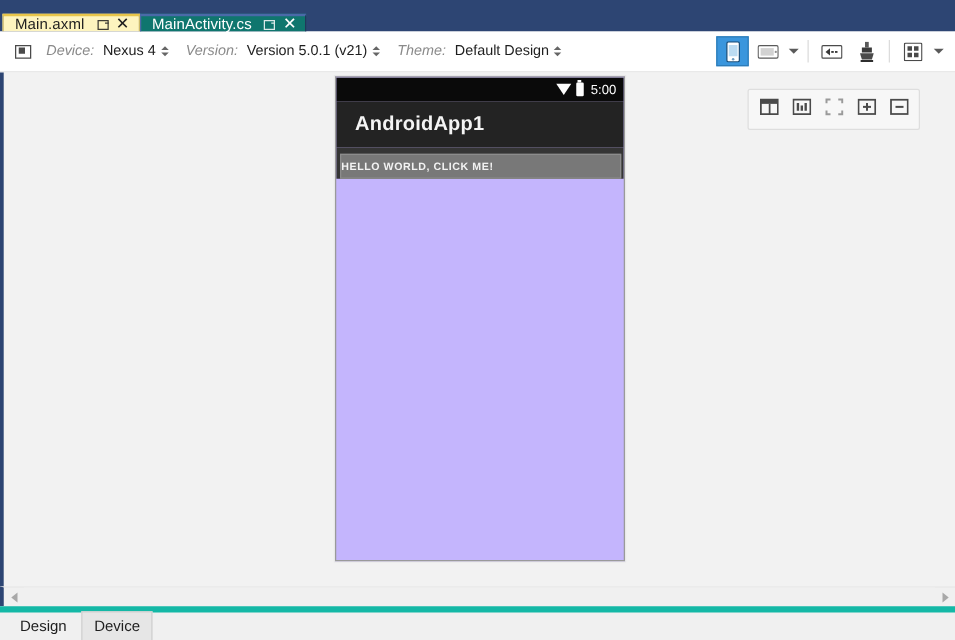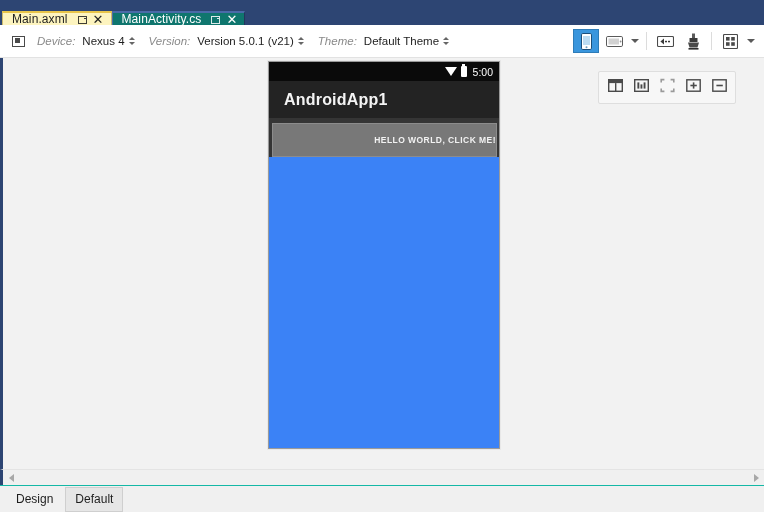--- a/index.html
+++ b/index.html
@@ -178,21 +178,21 @@
     background: #f2f2f2;
   }
 
   
   .phone {
     position: absolute;
     left: 265px;
     top: 3px;
     width: 232px;
     height: 388px;
-    background: #3b82f6;
+    background: #c4b5fd;
     border: 1px solid #9a9a9a;
     box-shadow: 0 0 0 1px rgba(0,0,0,0.04);
     overflow: hidden;
   }
   .statusbar {
     height: 19px;
     background: #0a0a0a;
     display: flex;
     align-items: center;
     justify-content: flex-end;
@@ -239,26 +239,26 @@
     letter-spacing: .2px;
   }
   .content-area {
     flex: 1;
     background: #353535;
     padding: 4px 3px 0 3px;
   }
   .hello-btn {
     margin: 1px auto 0 auto;
     width: 225px;
-    height: 34px;
+    height: 20px;
     background: #787878;
     border: 1px solid #8c8c8c;
     display: flex;
     align-items: center;
-    justify-content: flex-end;
+    justify-content: flex-start;
     cursor: pointer;
   }
   .hello-btn span {
     color: #f2f2f2;
     font-size: 8.5px;
     letter-spacing: .45px;
     font-weight: bold;
   }
 
   
@@ -313,21 +313,21 @@
 
   
   .viewtabs {
     height: 27px;
     background: #f0f0f0;
     display: flex;
     align-items: center;
     padding-left: 6px;
     gap: 2px;
     flex: 0 0 auto;
-    border-top: 1px solid #14b8a6;
+    border-top: 5px solid #14b8a6;
   }
   .vtab {
     padding: 4px 9px 5px 9px;
     font-size: 12px;
     color: #1e1e1e;
     cursor: pointer;
     background: transparent;
     border: 1px solid transparent;
   }
   .vtab.selected {
@@ -379,21 +379,21 @@
         <span class="tb-caption">Version:</span>
         <span class="tb-value">Version 5.0.1 (v21)</span>
         <span class="spinner">
             <i class="up"></i>
             <i class="dn"></i>
           </span>
       </div>
 
       <div class="tb-field">
         <span class="tb-caption">Theme:</span>
-        <span class="tb-value">Default Theme</span>
+        <span class="tb-value">Default Design</span>
         <span class="spinner">
             <i class="up"></i>
             <i class="dn"></i>
           </span>
       </div>
     </div>
 
     <div class="tb-right">
 
       <div class="tbtn sel">
@@ -550,16 +550,16 @@
         <i></i>
       </div>
     <div class="hs-track"></div>
     <div class="hs-arrow right">
         <i></i>
       </div>
   </div>
 
   <div class="viewtabs">
     <div class="vtab">Design</div>
-    <div class="vtab selected">Default</div>
+    <div class="vtab selected">Device</div>
   </div>
 
 </div>
 
 </body></html>

